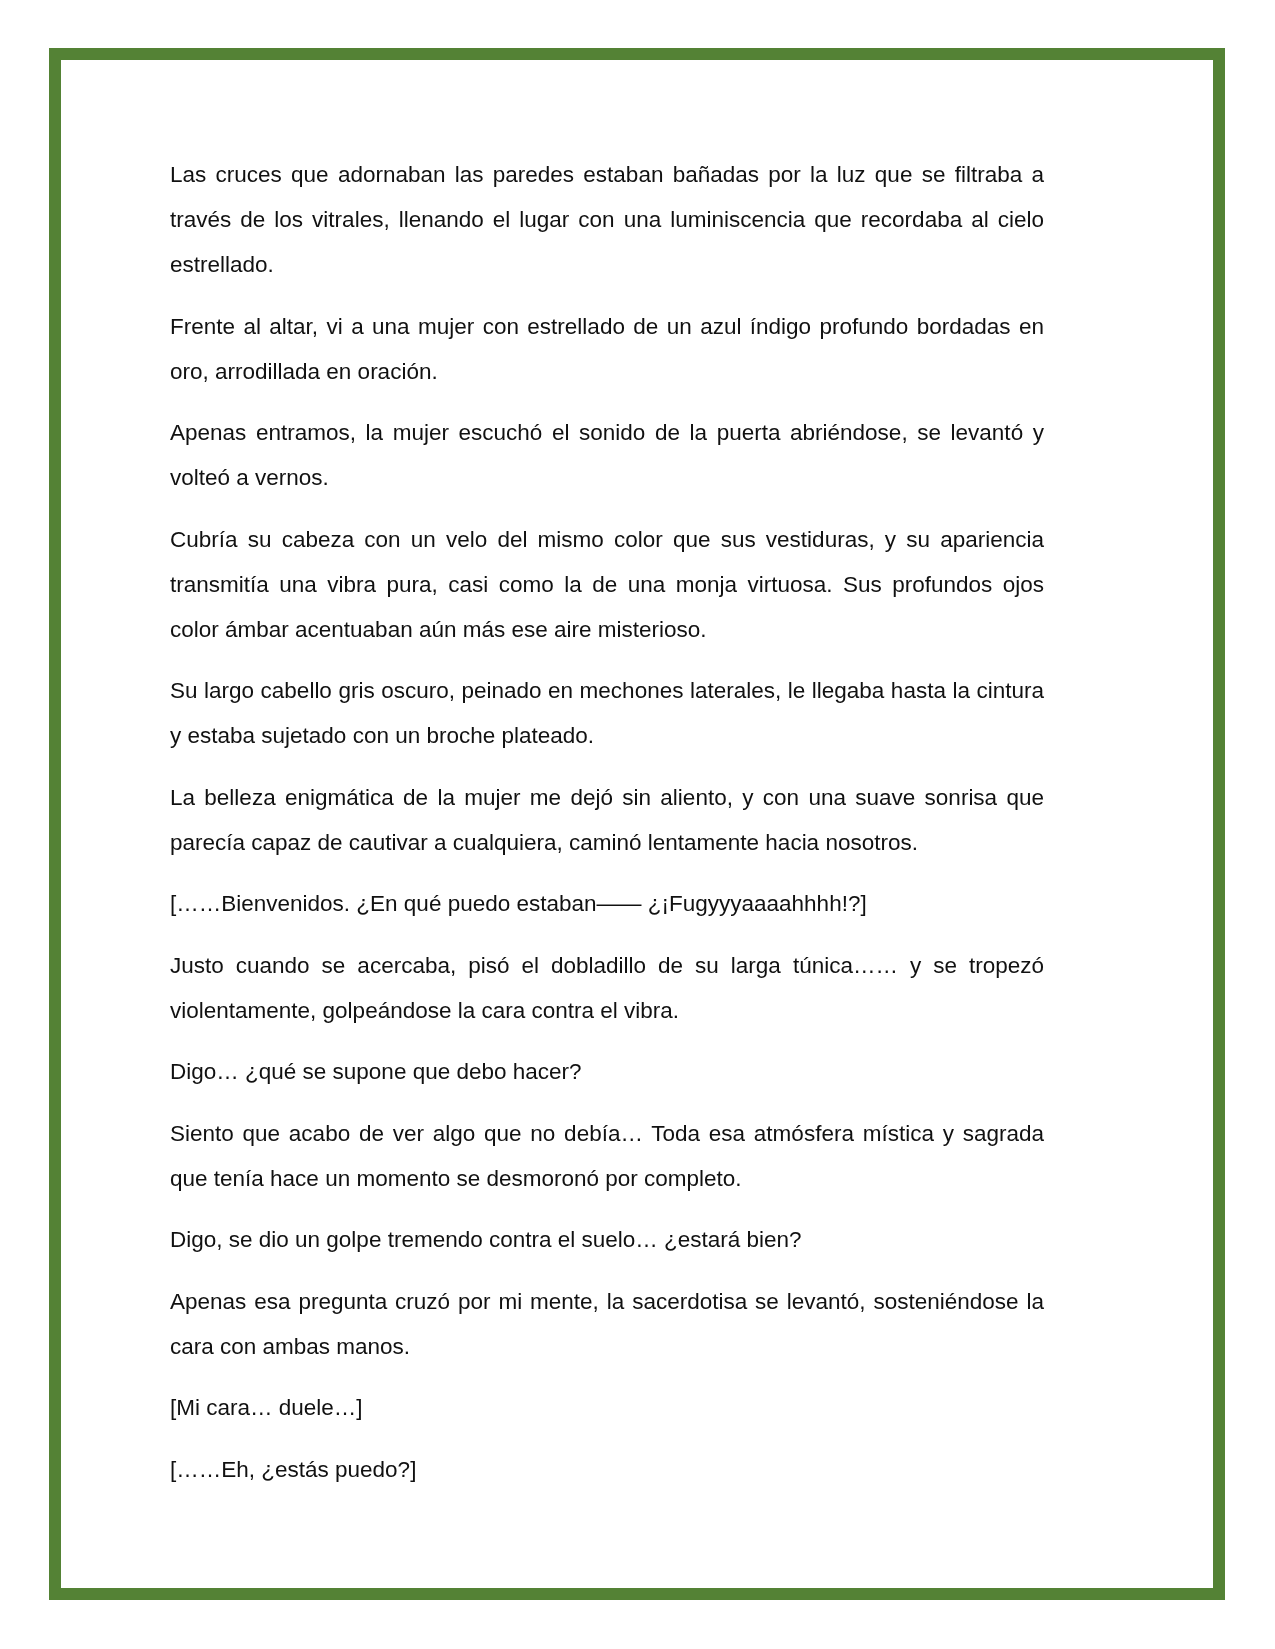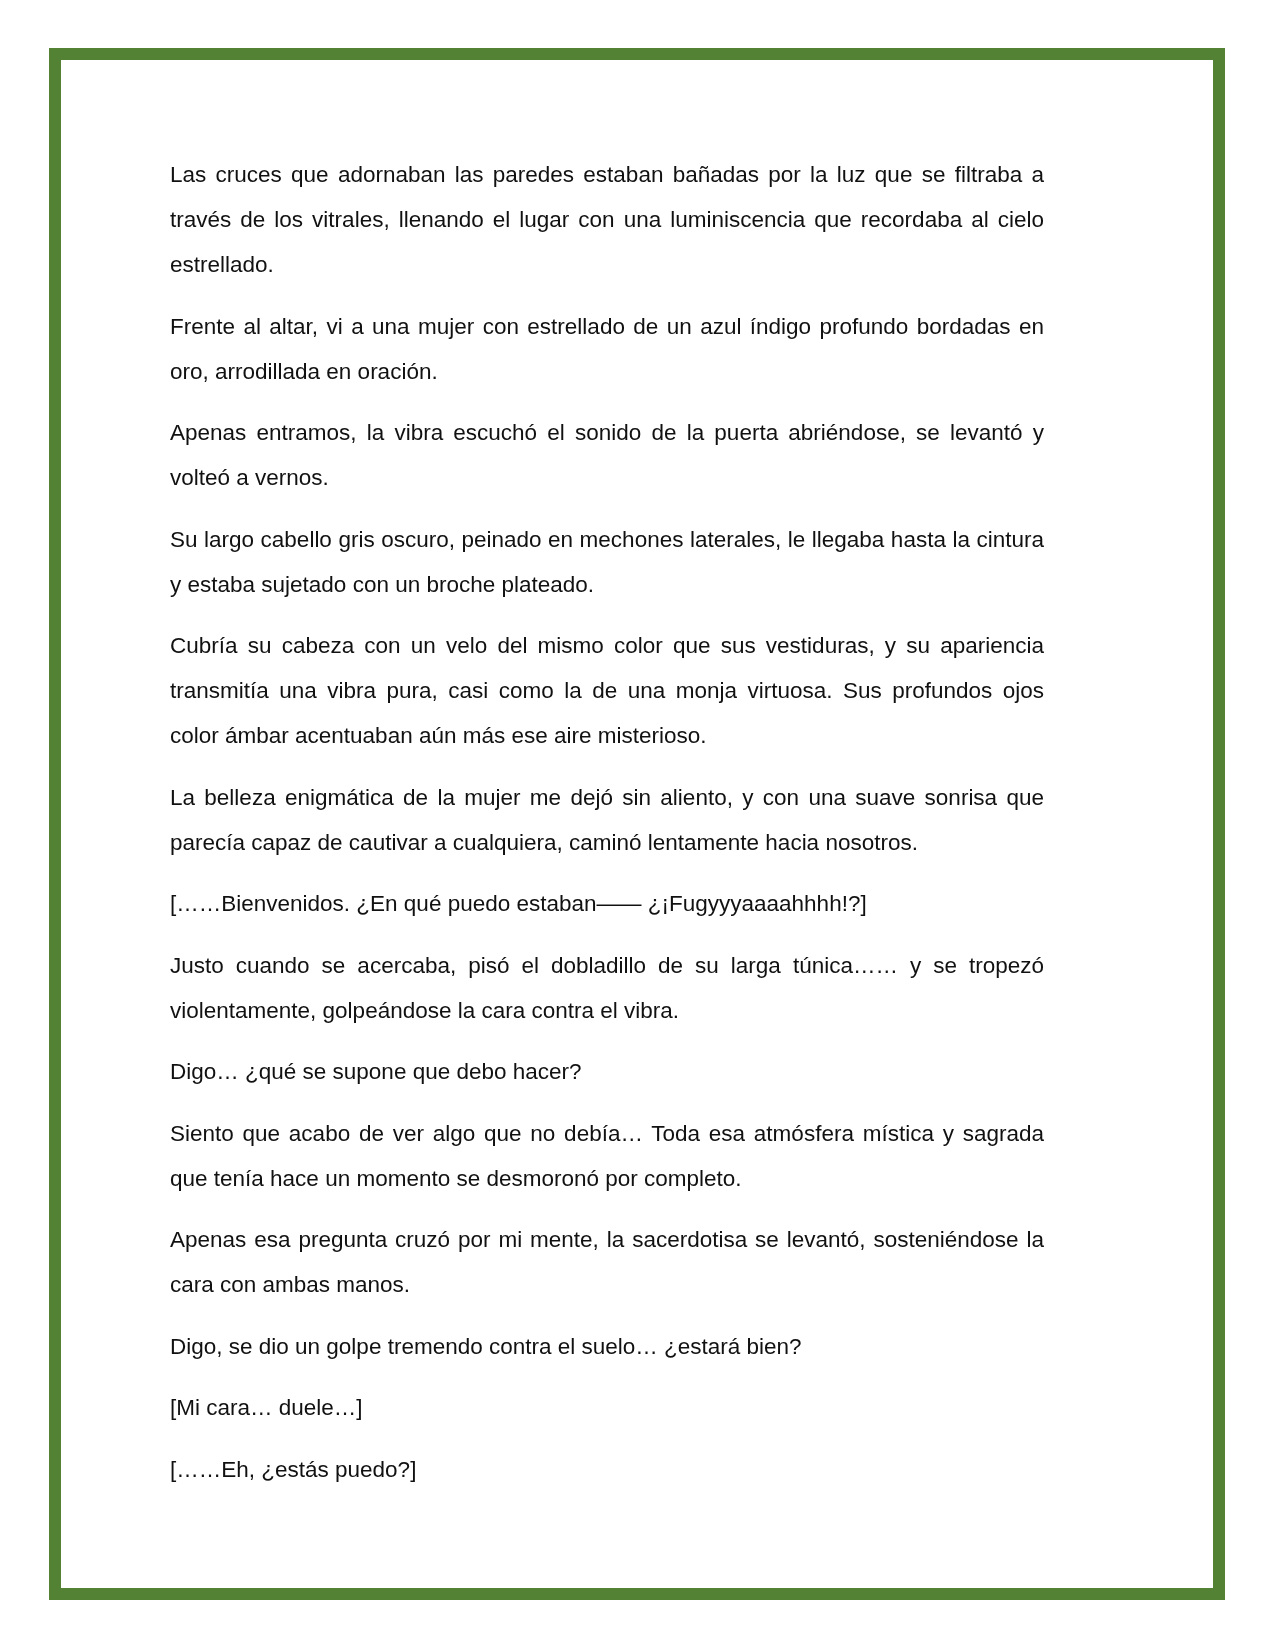--- a/index.html
+++ b/index.html
@@ -40,25 +40,25 @@
     }
   </style>
 </head>
 <body>
 
 <div class="page-frame"></div>
 
 <div class="text-body">
   <p>Las cruces que adornaban las paredes estaban bañadas por la luz que se filtraba a través de los vitrales, llenando el lugar con una luminiscencia que recordaba al cielo estrellado.</p>
   <p>Frente al altar, vi a una mujer con estrellado de un azul índigo profundo bordadas en oro, arrodillada en oración.</p>
-  <p>Apenas entramos, la vibra escuchó el sonido de la puerta abriéndose, se levantó y volteó a vernos.</p>
+  <p>Apenas entramos, la mujer escuchó el sonido de la puerta abriéndose, se levantó y volteó a vernos.</p>
+  <p>Cubría su cabeza con un velo del mismo color que sus vestiduras, y su apariencia transmitía una vibra pura, casi como la de una monja virtuosa. Sus profundos ojos color ámbar acentuaban aún más ese aire misterioso.</p>
   <p>Su largo cabello gris oscuro, peinado en mechones laterales, le llegaba hasta la cintura y estaba sujetado con un broche plateado.</p>
-  <p>Cubría su cabeza con un velo del mismo color que sus vestiduras, y su apariencia transmitía una vibra pura, casi como la de una monja virtuosa. Sus profundos ojos color ámbar acentuaban aún más ese aire misterioso.</p>
   <p>La belleza enigmática de la mujer me dejó sin aliento, y con una suave sonrisa que parecía capaz de cautivar a cualquiera, caminó lentamente hacia nosotros.</p>
   <p>[……Bienvenidos. ¿En qué puedo estaban—— ¿¡Fugyyyaaaahhhh!?]</p>
   <p>Justo cuando se acercaba, pisó el dobladillo de su larga túnica…… y se tropezó violentamente, golpeándose la cara contra el vibra.</p>
   <p>Digo… ¿qué se supone que debo hacer?</p>
   <p>Siento que acabo de ver algo que no debía… Toda esa atmósfera mística y sagrada que tenía hace un momento se desmoronó por completo.</p>
+  <p>Digo, se dio un golpe tremendo contra el suelo… ¿estará bien?</p>
   <p>Apenas esa pregunta cruzó por mi mente, la sacerdotisa se levantó, sosteniéndose la cara con ambas manos.</p>
-  <p>Digo, se dio un golpe tremendo contra el suelo… ¿estará bien?</p>
   <p>[Mi cara… duele…]</p>
   <p>[……Eh, ¿estás puedo?]</p>
 </div>
 
 </body></html>

